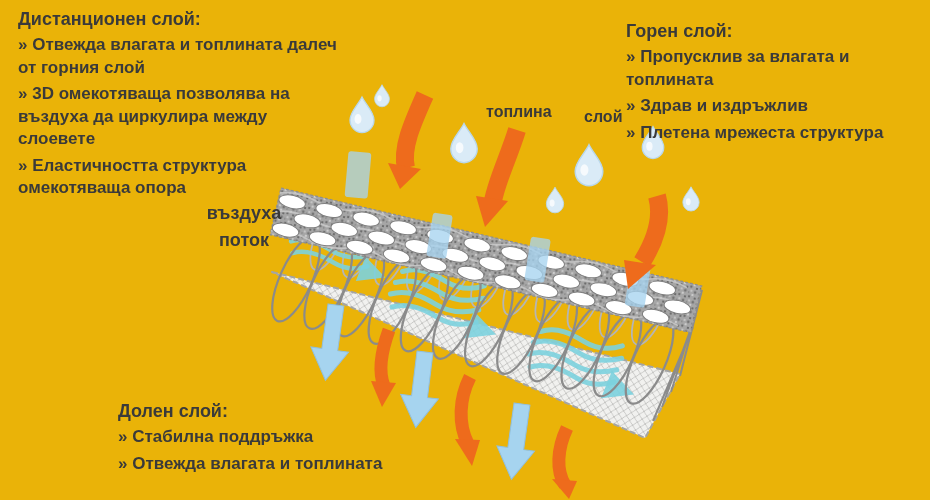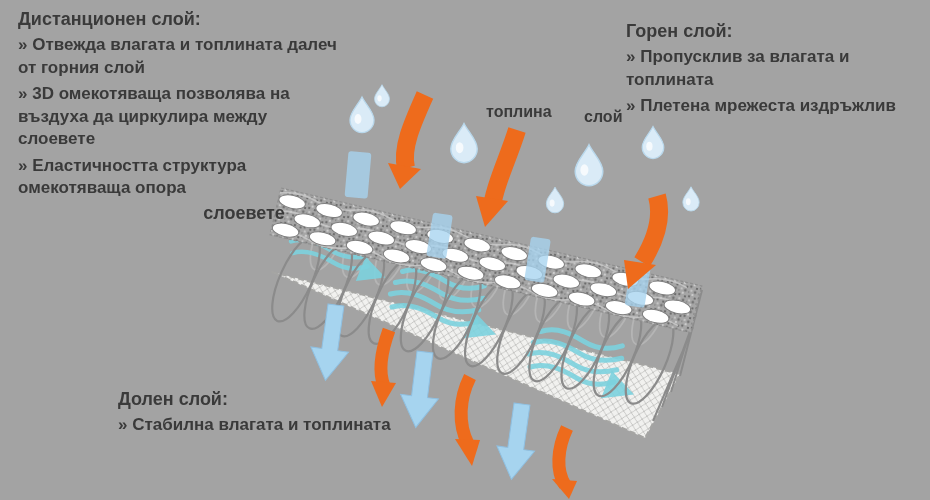--- a/index.html
+++ b/index.html
@@ -1,16 +1,16 @@
 <!DOCTYPE html>
 <html style="--c-heat: #ee6b1c; --c-moisture: #a6d4ef; --c-airflow: #7cd1de; --c-droplet: #daebf7; --c-structure: #8b8b8b; --c-text: #3a3a3a;"><head>
 <meta charset="utf-8">
 <style>
   html,body{margin:0;padding:0;background:#fff;}
-  .stage{position:relative;width:930px;height:500px;overflow:hidden;background:#a3a3a3;
+  .stage{position:relative;width:930px;height:500px;overflow:hidden;background:#eab308;
          font-family:"Liberation Sans","DejaVu Sans",sans-serif;color:var(--c-text,#3a3a3a);}
   .stage svg{position:absolute;left:0;top:0;}
   .tblock{position:absolute;font-size:17px;line-height:1.32;font-weight:400;}
   .tblock h3{margin:0 0 3px 0;font-size:18px;line-height:1.3;font-weight:700;}
   .tblock ul{margin:0;padding:0;list-style:none;}
   .tblock li{margin:0 0 4px 0;font-weight:bold;}
   .flow-label{position:absolute;font-weight:700;font-size:16px;}
   .air-label{position:absolute;left:186px;top:200px;width:116px;text-align:center;
              font-weight:700;font-size:18px;line-height:27px;}
   
@@ -210,31 +210,34 @@
       <li>» Отвежда влагата и топлината далеч от горния слой</li>
       <li>» 3D омекотяваща позволява на въздуха да циркулира между слоевете</li>
       <li>» Еластичността структура омекотяваща опора</li>
     </ul>
   </div>
 
   <div class="tblock" style="left:626px;top:20px;width:300px;">
     <h3>Горен слой:</h3>
     <ul>
       <li>» Пропусклив за влагата и топлината</li>
-      <li>» Плетена мрежеста издръжлив</li>
+      <li>» Здрав и издръжлив</li>
+      <li>» Плетена мрежеста структура</li>
     </ul>
   </div>
 
   <div class="flow-label" style="left:486px;top:103px;">топлина</div>
   <div class="flow-label" style="left:584px;top:108px;">слой</div>
 
   <div class="air-label">
-    <div>слоевете</div>
-  </div>
-
-  <div class="tblock" style="left:118px;top:388px;width:310px;">
+    <div>въздуха</div>
+    <div>поток</div>
+  </div>
+
+  <div class="tblock" style="left:118px;top:400px;width:310px;">
     <h3>Долен слой:</h3>
     <ul>
-      <li>» Стабилна влагата и топлината</li>
+      <li>» Стабилна поддръжка</li>
+      <li>» Отвежда влагата и топлината</li>
     </ul>
   </div>
 
 </div>
 
 </body></html>

